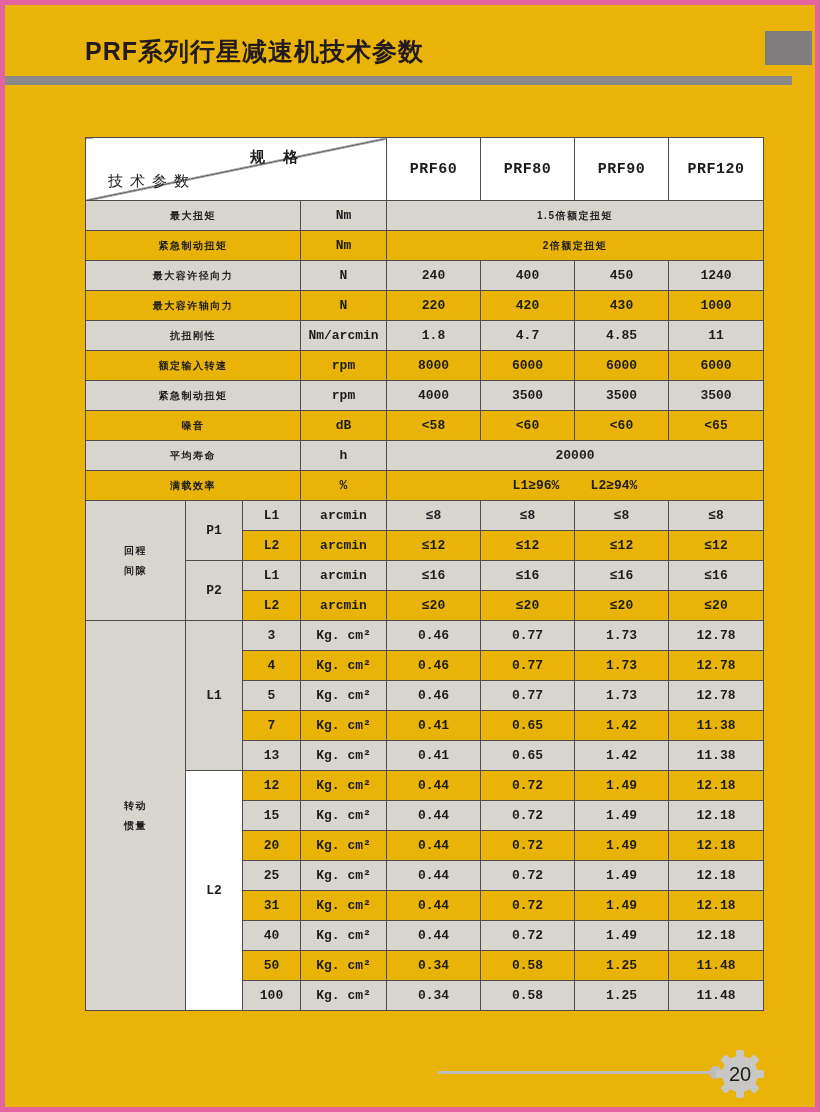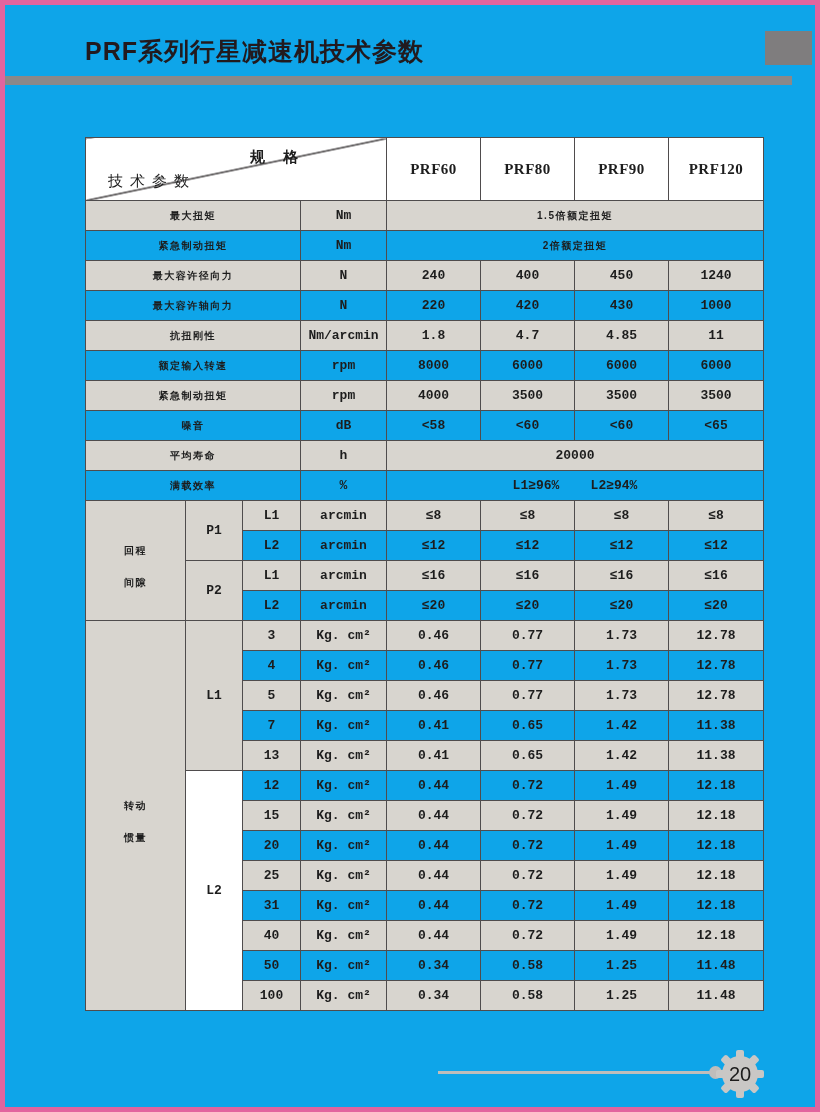--- a/index.html
+++ b/index.html
@@ -1,19 +1,19 @@
 <!DOCTYPE html>
 <html><head>
 <meta charset="utf-8">
 <style>
   html,body{margin:0;padding:0;background:#ffffff;}
   .page{
     position:relative;
     width:820px;height:1112px;
-    background:#0ea5e9;
+    background:#eab308;
     border:5px solid #e2649e;
     box-sizing:border-box;
     overflow:hidden;
     font-family:"Liberation Sans","DejaVu Sans",sans-serif;
   }
   .title{
     position:absolute;left:80px;top:30px;
     font-size:25px;font-weight:bold;color:#221a1e;
     letter-spacing:1px;white-space:nowrap;
   }
@@ -35,31 +35,31 @@
     text-align:center;vertical-align:middle;
     padding:0;overflow:hidden;
     color:#1d1d1d;
   }
   tr.dr{height:30px;}
   tr.hr{height:63px;}
   tr.g > td{background:#d8d5cf;}
   td.w{background:#ffffff;}
   .zh{font-family:"Liberation Sans","DejaVu Sans",sans-serif;font-weight:600;font-size:10px;letter-spacing:1.5px;}
   .mono{font-family:"Liberation Mono","DejaVu Sans Mono",monospace;font-size:13px;font-weight:600;}
-  .colhead{font-family:Liberation Serif, serif;font-size:15px;font-weight:600;letter-spacing:0.5px;background:#ffffff;}
+  .colhead{font-family:Liberation Mono, monospace;font-size:15px;font-weight:600;letter-spacing:0.5px;background:#ffffff;}
   td.diag{position:relative;background:
     linear-gradient(to bottom right,
       #ffffff calc(50% - 1.2px),
       #4f4c4d calc(50% - 0.4px),
       #4f4c4d calc(50% + 0.4px),
       #ffffff calc(50% + 1.2px));
   }
   .diag-spec{position:absolute;left:164px;top:10px;font-size:15px;font-weight:600;letter-spacing:7px;}
   .diag-param{position:absolute;left:22px;bottom:9px;font-size:15px;font-weight:400;letter-spacing:7px;}
-  .twoline div{line-height:20px;margin-top:12px;}
+  .twoline div{line-height:20px;}
   .footer-line{position:absolute;left:433px;top:1066px;width:279px;height:3px;background:#bfbdbb;}
   .footer-dot{position:absolute;left:704px;top:1061px;width:13px;height:13px;border-radius:50%;background:#bfbdbb;}
   .gear{position:absolute;left:709px;top:1043px;}
 </style>
 </head>
 <body>
 
 <div class="page">
 
   <div class="title">PRF系列行星减速机技术参数</div>

